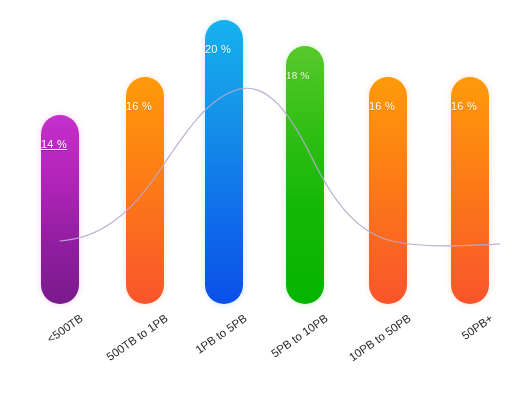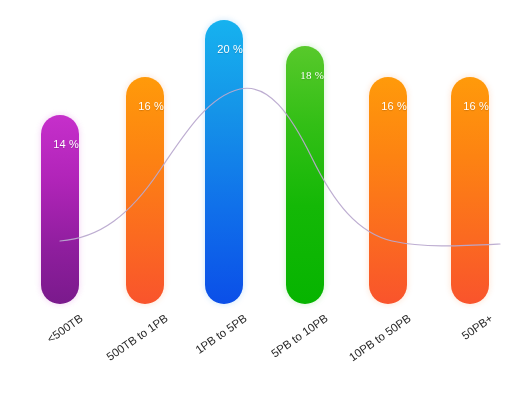--- a/index.html
+++ b/index.html
@@ -25,21 +25,21 @@
     height: 408px;
   }
   .bar {
     position: absolute;
     width: 38px;
     border-radius: 19px;
   }
   .bar-label {
     position: absolute;
     width: 38px;
-    text-align: right;
+    text-align: left;
     color: #ffffff;
     font-size: 11px;
     font-family: "Liberation Sans", sans-serif;
     letter-spacing: 0.2px;
     text-shadow: 0 1px 1px rgba(0,0,0,0.18);
     pointer-events: none;
   }
   .cat-label {
     position: absolute;
     font-size: 11.5px;
@@ -62,21 +62,21 @@
 </head>
 <body>
 
 <div id="chart-root">
 
   <div id="plot-area">
 
     <div class="bar" style="left:41px; top:115px; height:189px;
                 background: linear-gradient(to bottom, #c62fcb 0%, #b024b8 35%, #8f1e9e 70%, #7a1a8c 100%);
                 box-shadow: 0 0 6px rgba(195,43,200,0.22);"></div>
-    <div class="bar-label" style="left:41px; top:138px;">14 %</div>
+    <div class="bar-label" style="left:41px; top:138px;text-decoration:underline;">14 %</div>
 
     <div class="bar" style="left:126px; top:77px; height:227px;
                 background: linear-gradient(to bottom, #ff9a0a 0%, #fd8312 35%, #fb6a20 70%, #f9542c 100%);
                 box-shadow: 0 0 6px rgba(252,120,30,0.22);"></div>
     <div class="bar-label" style="left:126px; top:100px;">16 %</div>
 
     <div class="bar" style="left:205px; top:20px; height:284px;
                 background: linear-gradient(to bottom, #16b2ef 0%, #1594e8 32%, #1070ea 66%, #0b4fe8 100%);
                 box-shadow: 0 0 6px rgba(20,140,236,0.22);"></div>
     <div class="bar-label" style="left:205px; top:43px;">20 %</div>

